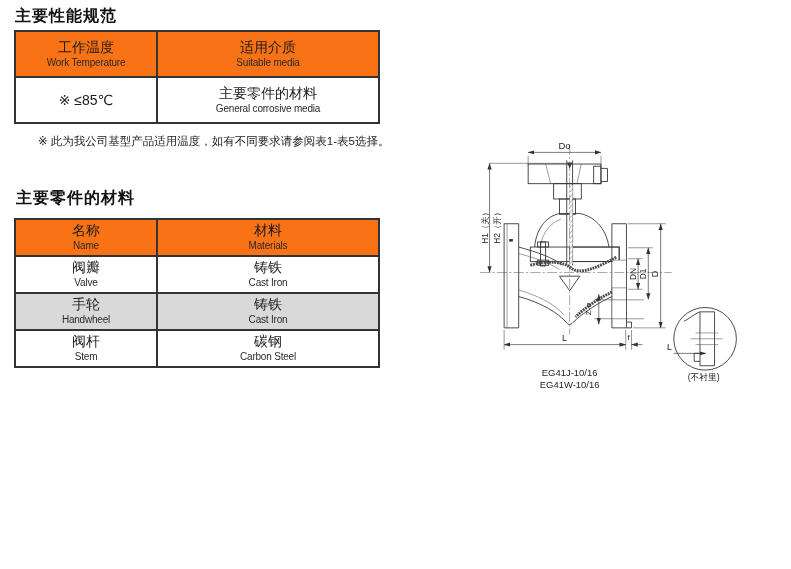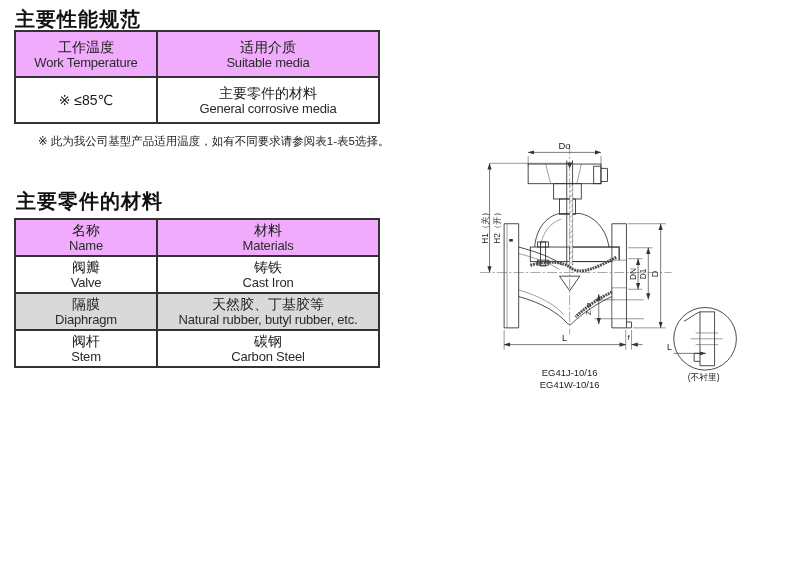--- a/index.html
+++ b/index.html
@@ -1,32 +1,32 @@
 <!DOCTYPE html>
 <html><head>
 <meta charset="utf-8">
 <style>
   html,body{margin:0;padding:0;background:#fff;}
   .page{position:relative;width:791px;height:569px;background:#fff;overflow:hidden;
         font-family:"Liberation Sans","DejaVu Sans",sans-serif;color:#222;}
-  .sec-title{position:absolute;font-size:20px;font-weight:bold;color:#111;letter-spacing:1px;}
+  .sec-title{position:absolute;font-size:16px;font-weight:bold;color:#111;letter-spacing:1px;}
   #title-performance{left:15px;top:6px;}
   #title-materials{left:16px;top:188px;}
   table{border-collapse:collapse;table-layout:fixed;}
   #perf-table{position:absolute;left:14px;top:30px;width:352px;}
   #mat-table{position:absolute;left:14px;top:218px;width:352px;}
   th,td{border:2px solid #333;text-align:center;vertical-align:middle;padding:2px 2px;}
-  th{background:#f0abfc;font-weight:normal;}
+  th{background:#f97316;font-weight:normal;}
   .col-a{width:136px;}
   .col-b{width:216px;}
   #perf-table tr{height:46px;}
   #mat-table tr{height:28px;padding-left:12px;}
   #mat-table tbody tr:nth-child(even) td{background:#d9d9d9;}
   .zh{font-size:14px;line-height:17px;color:#1b1b1b;}
-  .en{font-size:13px;line-height:14px;color:#2a2a2a;letter-spacing:-0.2px;}
+  .en{font-size:10px;line-height:14px;color:#2a2a2a;letter-spacing:-0.2px;}
   .note{position:absolute;left:10px;top:134px;font-size:11.5px;color:#1b1b1b;white-space:nowrap;margin-left:28px;}
   #drawing{position:absolute;left:400px;top:140px;}
   .ln{fill:none;stroke:#333;stroke-width:1.2px;}
   .lnthin{fill:none;stroke:#444;stroke-width:0.7px;}
   .dim{fill:none;stroke:#333;stroke-width:0.9px;}
   .ext{fill:none;stroke:#333;stroke-width:0.7px;}
   .cl{fill:none;stroke:#555;stroke-width:0.7px;stroke-dasharray:14 3 3 3;}
   .thick{fill:none;stroke:#4a4a4a;stroke-width:4px;stroke-dasharray:2.5 1.2;}
   .dimtext{fill:#222;font-size:12px;}
   .captext{fill:#222;font-size:13px;}
@@ -87,26 +87,26 @@
           <div class="zh">阀瓣</div>
           <div class="en">Valve</div>
         </td>
         <td>
           <div class="zh">铸铁</div>
           <div class="en">Cast Iron</div>
         </td>
       </tr>
       <tr>
         <td>
-          <div class="zh">隔膜</div>
-          <div class="en">Diaphragm</div>
-        </td>
-        <td>
-          <div class="zh">天然胶、丁基胶等</div>
-          <div class="en">Natural rubber, butyl rubber, etc.</div>
+          <div class="zh">手轮</div>
+          <div class="en">Handwheel</div>
+        </td>
+        <td>
+          <div class="zh">铸铁</div>
+          <div class="en">Cast Iron</div>
         </td>
       </tr>
       <tr>
         <td>
           <div class="zh">阀杆</div>
           <div class="en">Stem</div>
         </td>
         <td>
           <div class="zh">碳钢</div>
           <div class="en">Carbon Steel</div>

